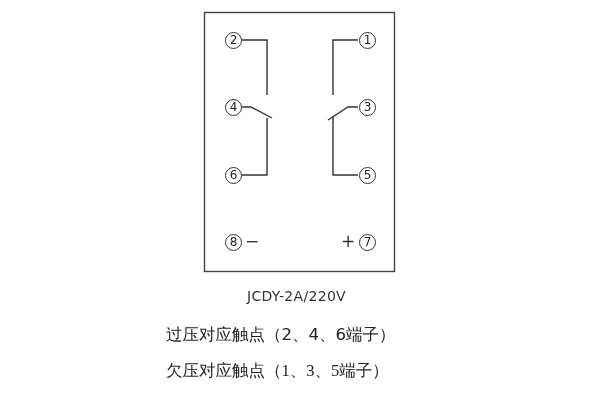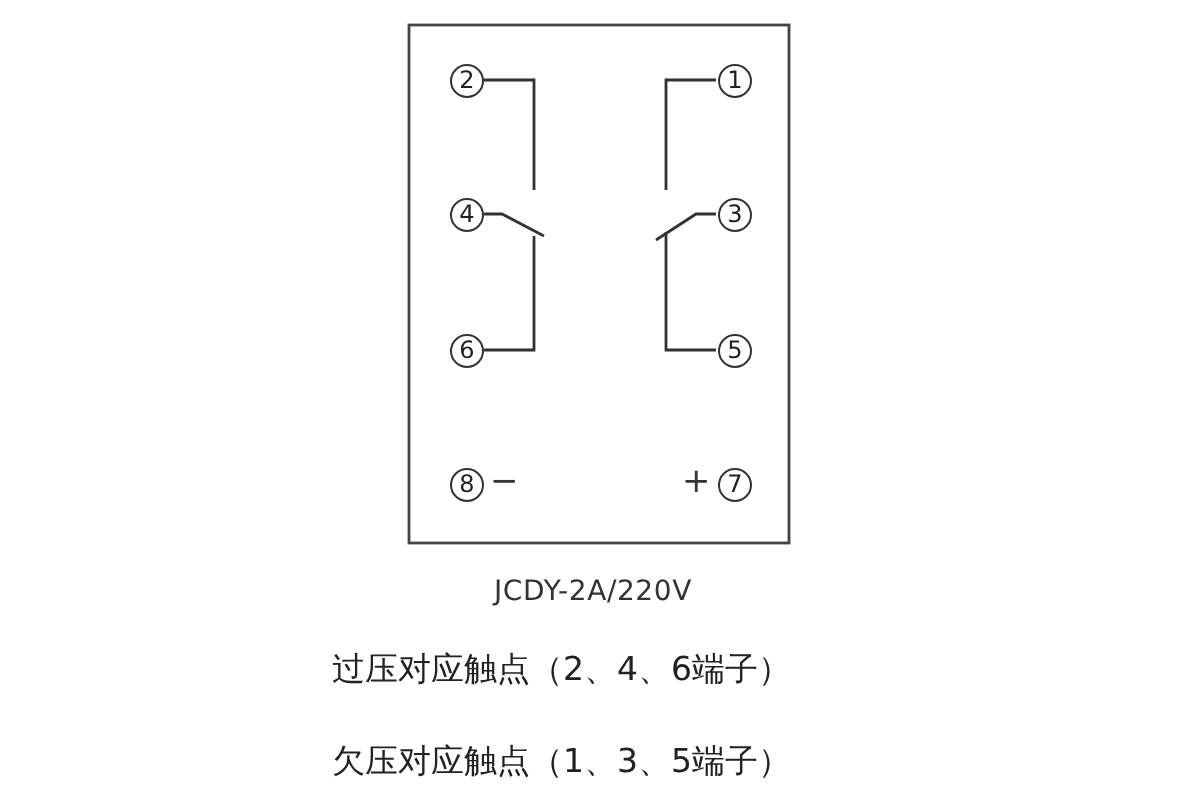--- a/index.html
+++ b/index.html
@@ -32,13 +32,13 @@
 <div class="term" style="left:359px;top:32px;">1</div>
 <div class="term" style="left:359px;top:99px;">3</div>
 <div class="term" style="left:359px;top:167px;">5</div>
 <div class="term" style="left:359px;top:234px;">7</div>
 
 <span class="sign" style="left:245px;top:233px;">−</span>
 <span class="sign" style="left:341px;top:233px;">+</span>
 
 <div class="model">JCDY-2A/220V</div>
 <div class="note" style="top:324px;">过压对应触点（2、4、6端子）</div>
-<div class="note" style="top:370px;">欠压对应触点（1、3、5端子）</div>
+<div class="note" style="top:360px;font-family:Liberation Serif, serif;">欠压对应触点（1、3、5端子）</div>
 
 </body></html>

